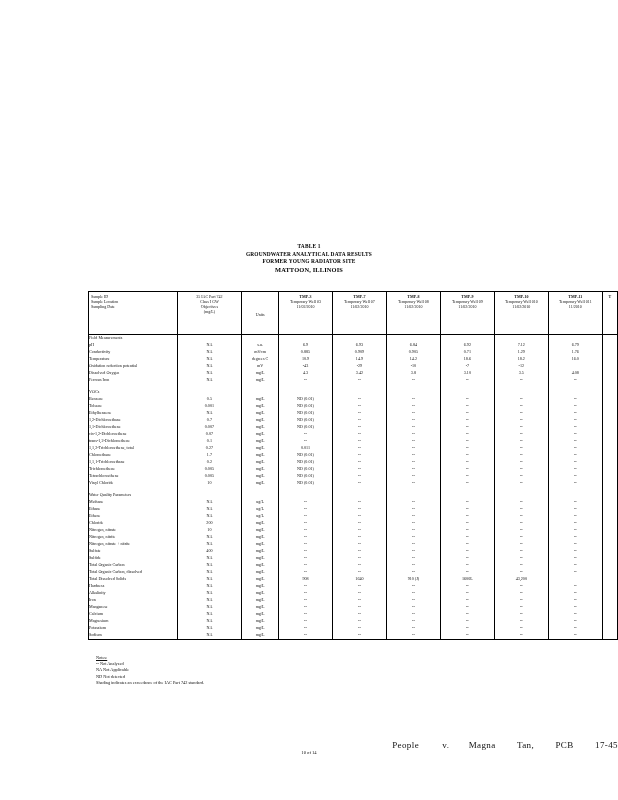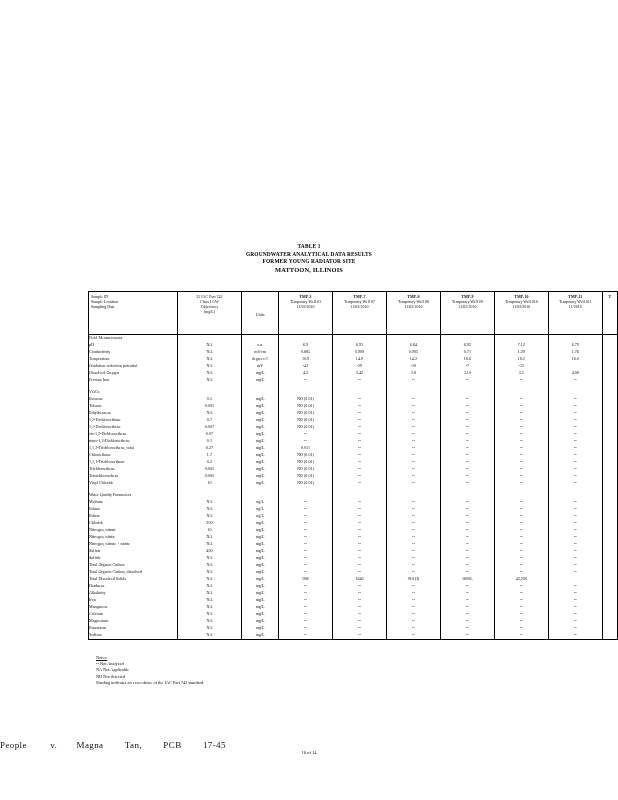--- a/index.html
+++ b/index.html
@@ -116,21 +116,21 @@
     width: 618px;
     text-align: center;
     font-size: 4.6px;
     color: #111;
   }
   .case-line {
     position: absolute;
     top: 740px;
     left: 0;
     width: 618px;
-    text-align: left;
+    text-align: right;
     font-size: 9px;
     letter-spacing: 0.4px;
     color: #111;
   }
   .case-line span { display: inline-block; }
   .gap-a { width: 18px; }
   .gap-b { width: 16px; }
   .gap-c { width: 14px; }
 </style>
 </head>

